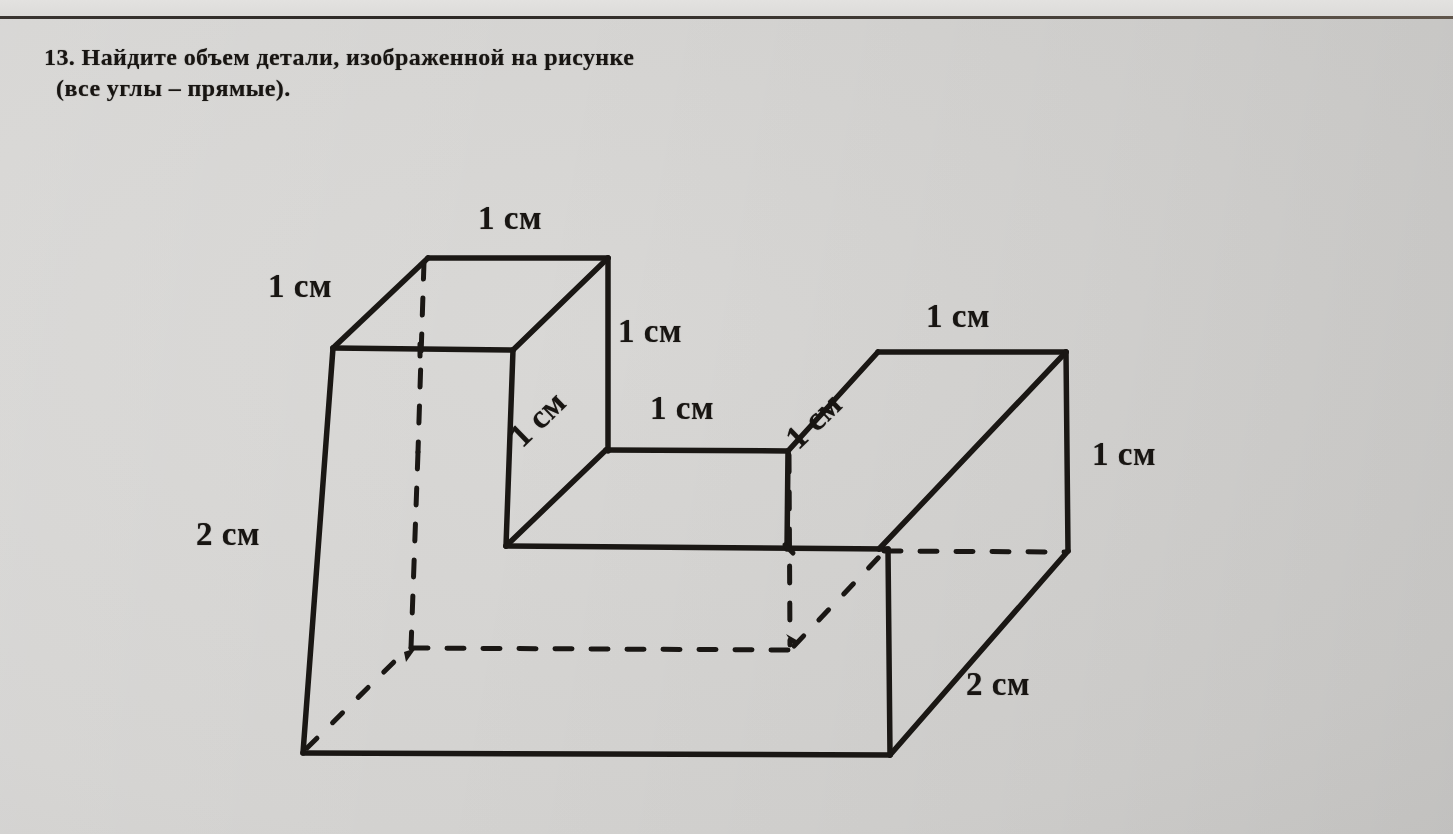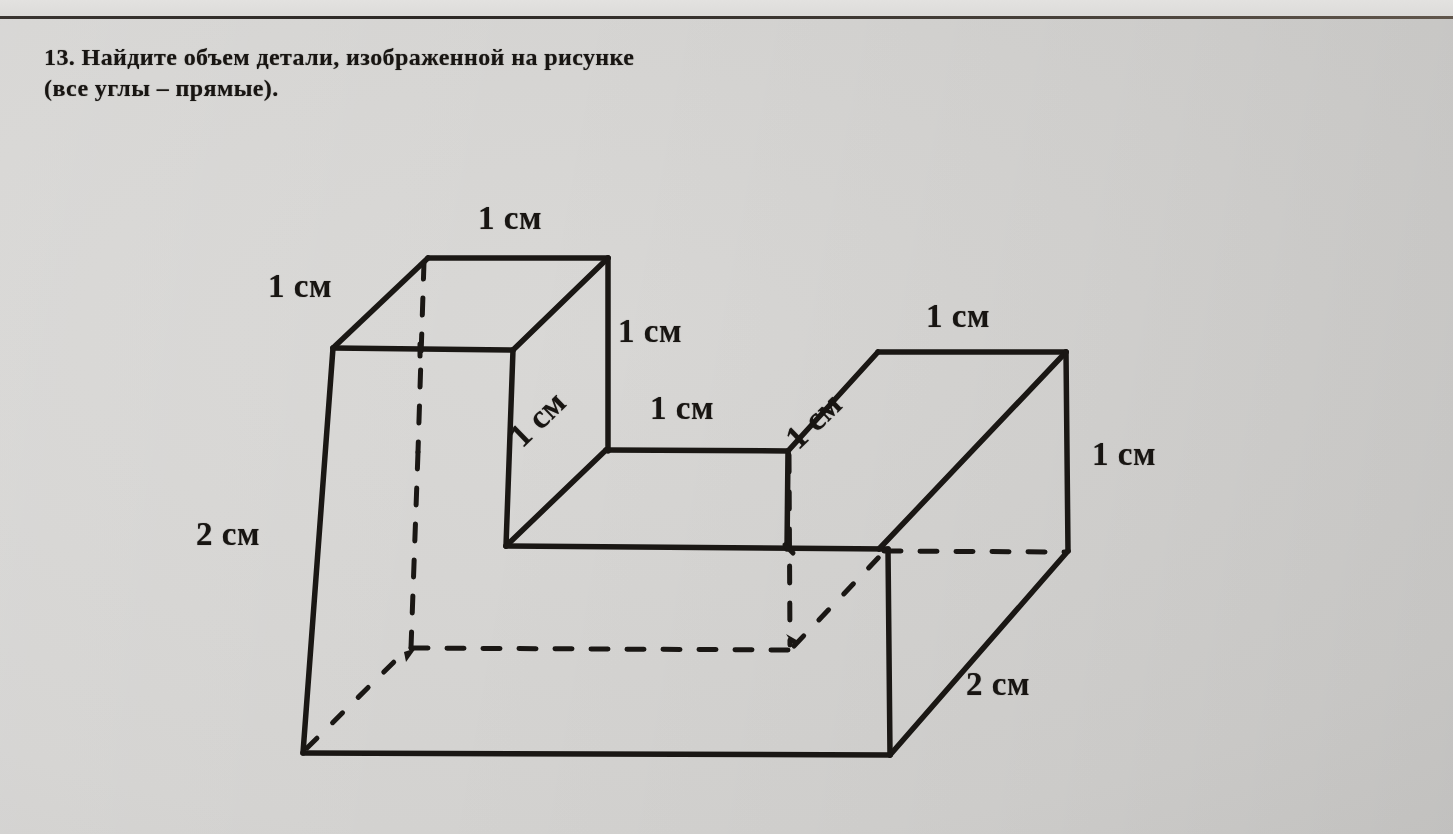--- a/index.html
+++ b/index.html
@@ -47,21 +47,21 @@
     top: 42px;
     width: 1380px;
     font-size: 24px;
     line-height: 1.30;
     font-weight: 700;
     letter-spacing: 0.4px;
     color: #181512;
     font-family: "Liberation Serif", serif;
     text-shadow: 0 0 1.1px rgba(20,18,15,0.55);
   }
-  .q-line2 { display: block; }
+  .q-line2 { display: block; margin-left: 12px; }
 
   .figure {
     position: absolute;
     left: 0;
     top: 0;
     width: 1453px;
     height: 834px;
   }
   svg { display: block; }
 

